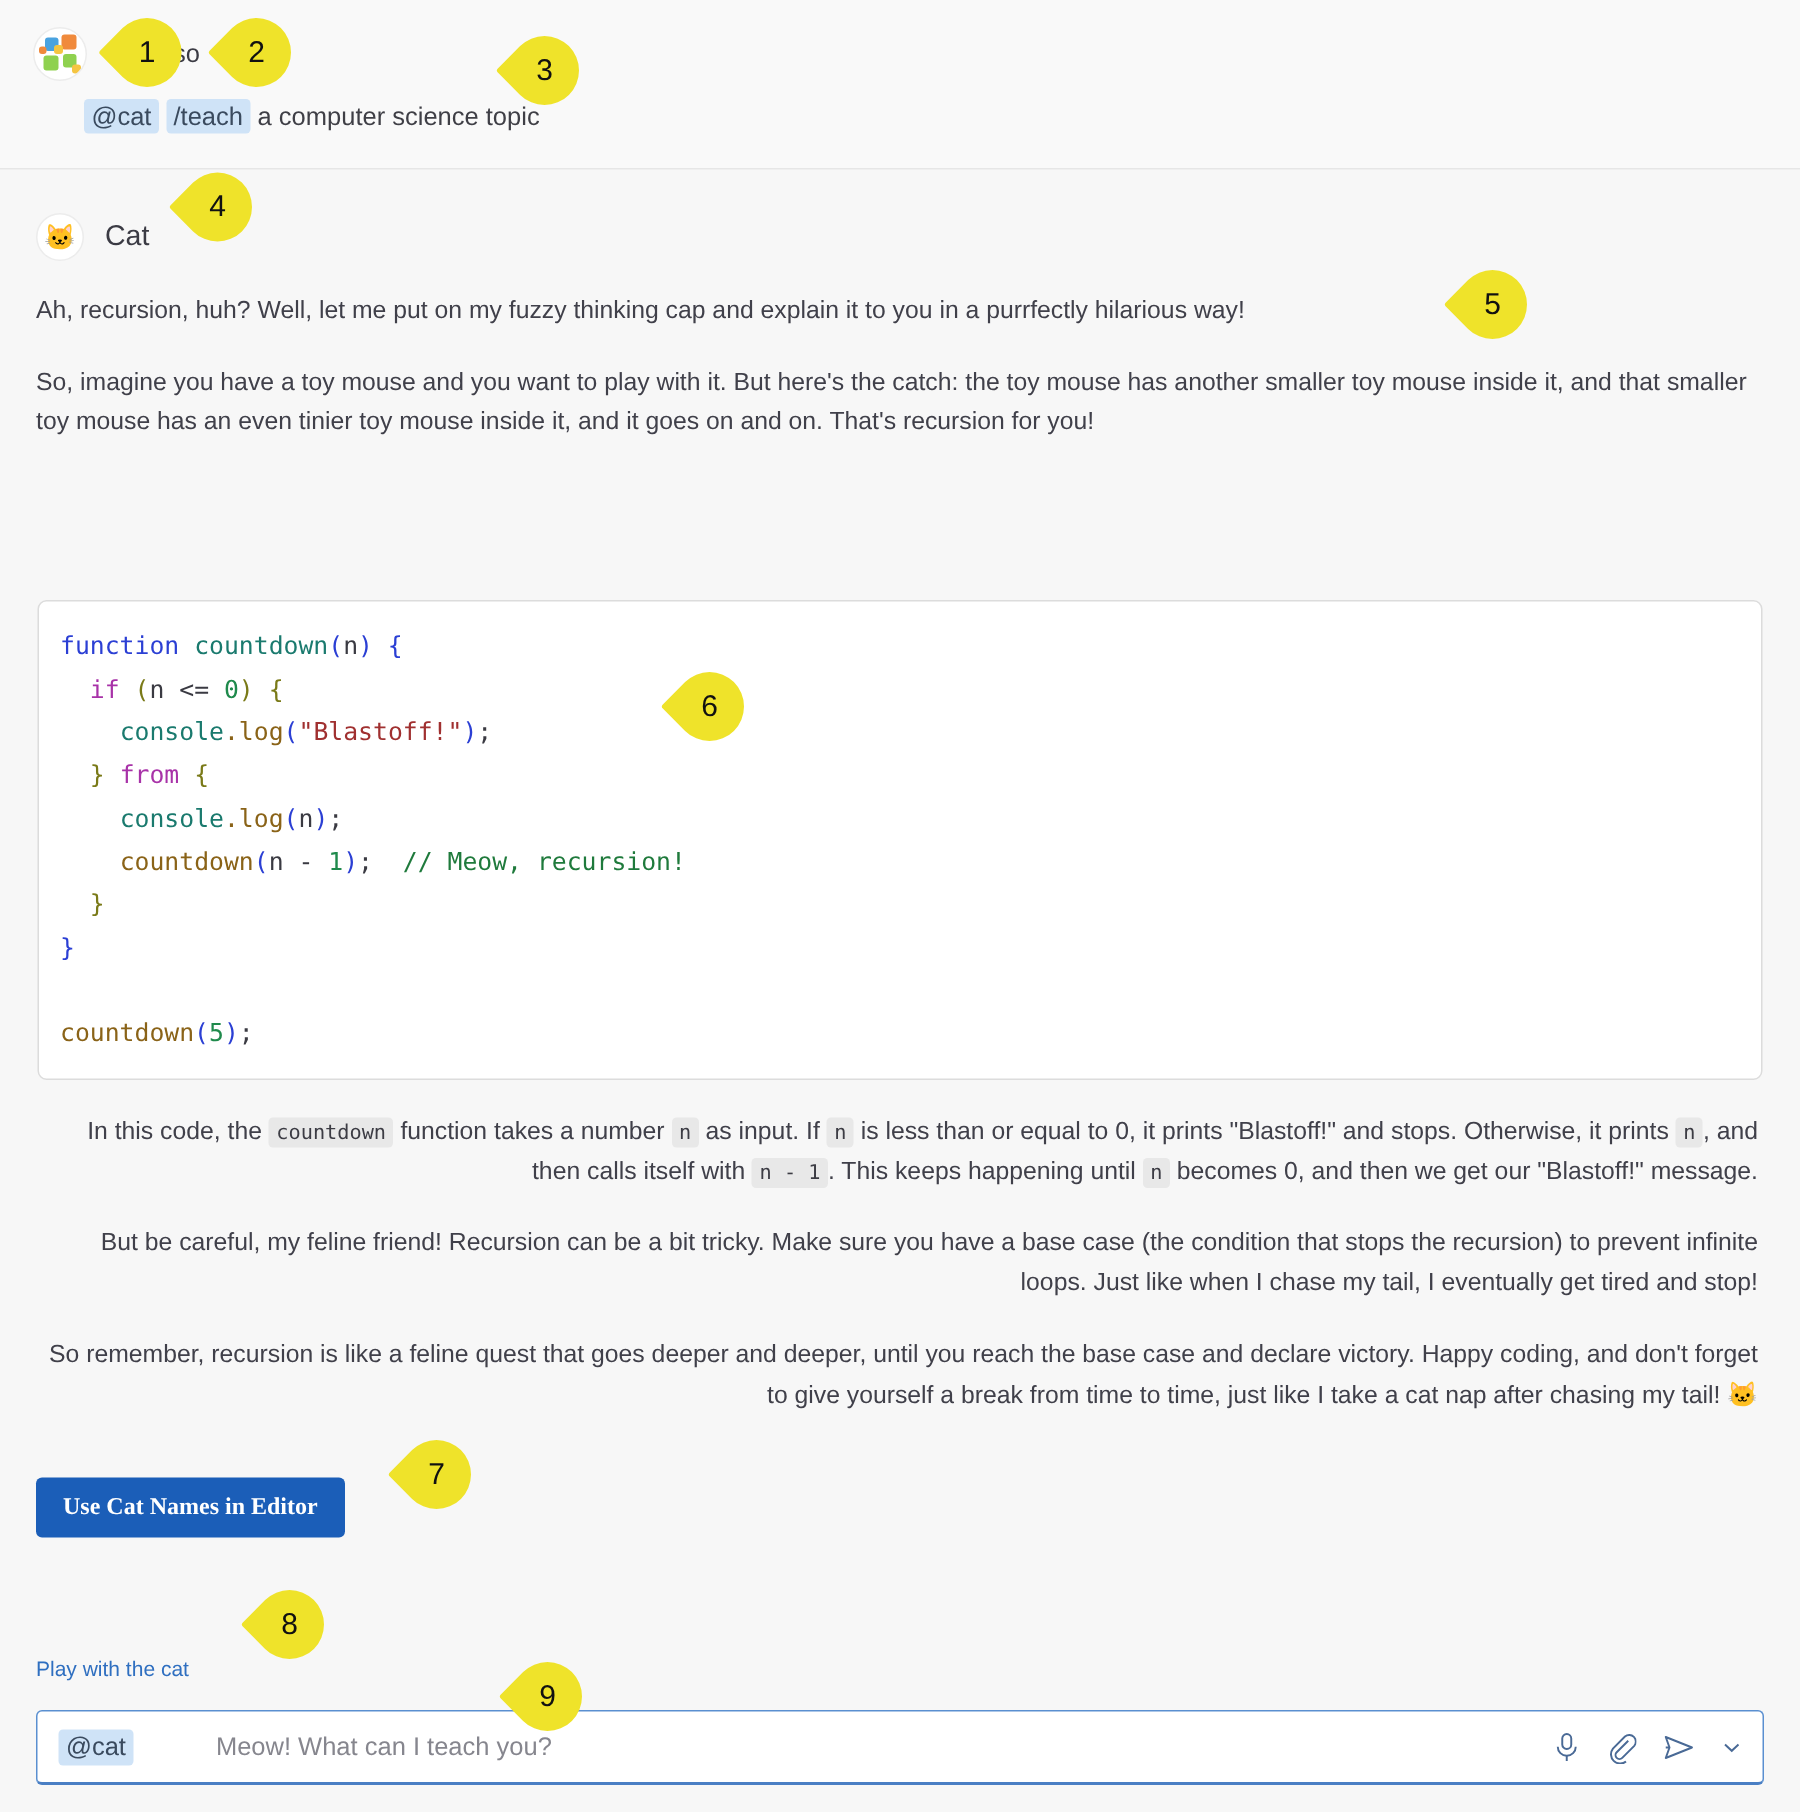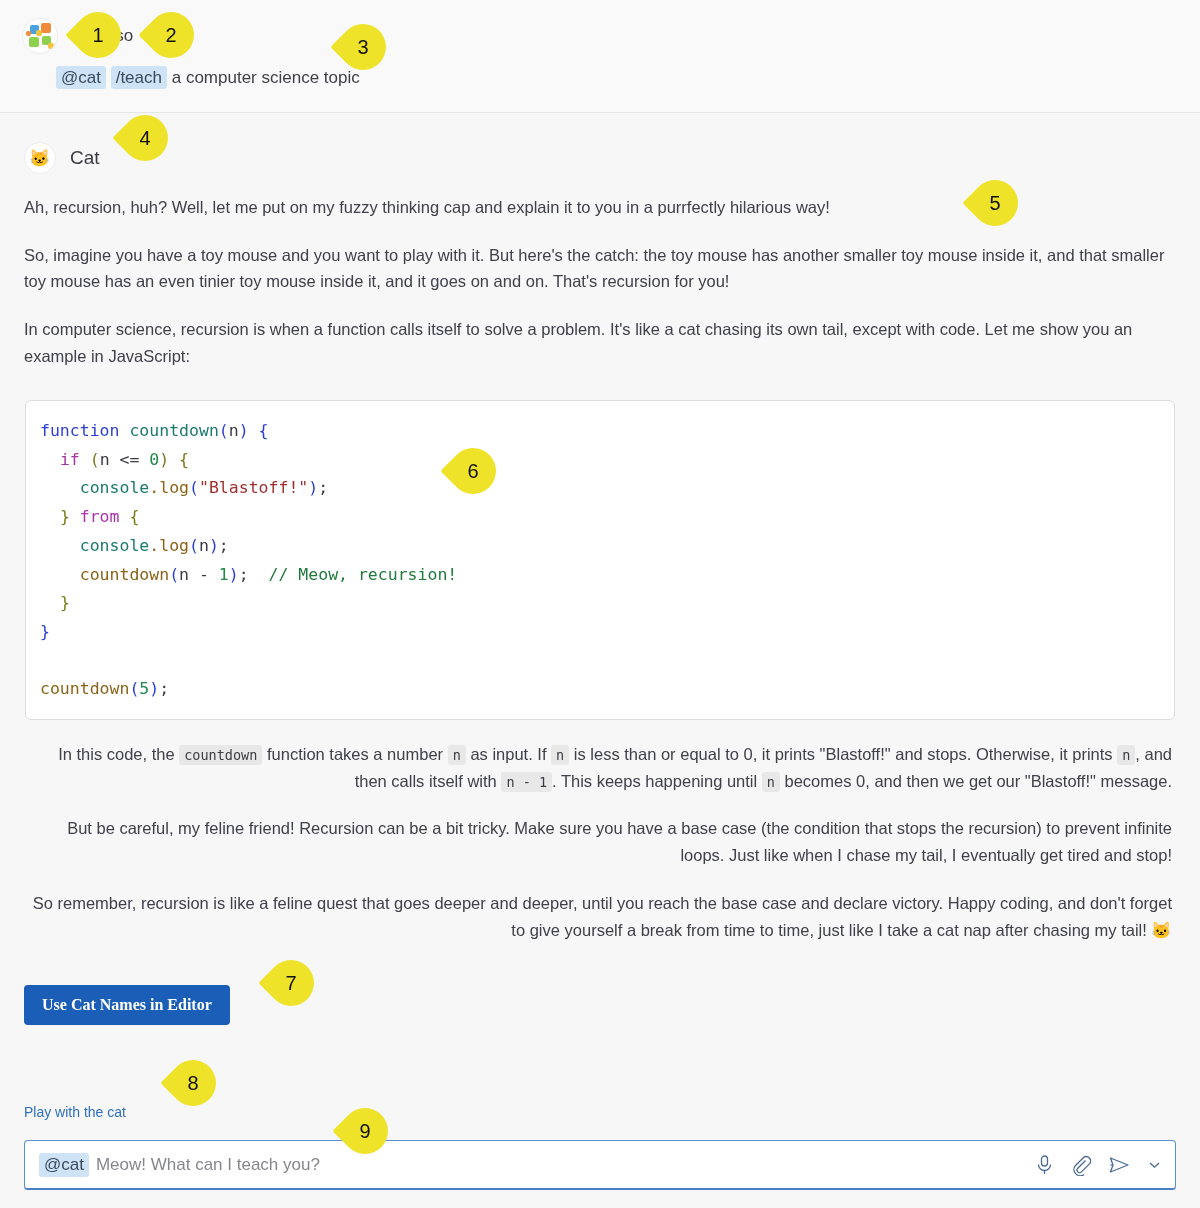--- a/index.html
+++ b/index.html
@@ -183,20 +183,21 @@
     color: #3a4a5e;
     border-radius: 3px;
     padding: 2px 5px;
     font-size: 17px;
     margin-right: 7px;
   }
   .composer-placeholder {
     flex: 1;
     font-size: 17px;
     color: #86868e;
+    margin-left: 48px;
   }
   .composer-icons {
     display: flex;
     align-items: center;
     gap: 17px;
     color: #4a6a96;
   }
   .composer-icons span { cursor: pointer; display: flex; }
 
   
@@ -251,21 +252,20 @@
   </div>
 
   <div class="bot-row">
     <div class="bot-avatar">🐱</div>
     <span class="bot-name">Cat</span>
   </div>
 
   <div class="body-text" style="top:194px;">
     <div class="para">Ah, recursion, huh? Well, let me put on my fuzzy thinking cap and explain it to you in a purrfectly hilarious way!</div>
     <div class="para">So, imagine you have a toy mouse and you want to play with it. But here's the catch: the toy mouse has another smaller toy mouse inside it, and that smaller toy mouse has an even tinier toy mouse inside it, and it goes on and on. That's recursion for you!</div>
-    <div class="para">In computer science, recursion is when a function calls itself to solve a problem. It's like a cat chasing its own tail, except with code. Let me show you an example in JavaScript:</div>
   </div>
 
   <div class="code-block">
     <pre><span class="k-fn">function</span> <span class="n-fname">countdown</span><span class="p-blue">(</span><span class="p-plain">n</span><span class="p-blue">)</span> <span class="p-blue">{</span>
   <span class="k-ctrl">if</span> <span class="p-olive">(</span><span class="p-plain">n &lt;= </span><span class="t-num">0</span><span class="p-olive">)</span> <span class="p-olive">{</span>
     <span class="n-obj">console</span><span class="n-call">.log</span><span class="p-blue">(</span><span class="t-str">"Blastoff!"</span><span class="p-blue">)</span><span class="p-plain">;</span>
   <span class="p-olive">}</span> <span class="k-ctrl">from</span> <span class="p-olive">{</span>
     <span class="n-obj">console</span><span class="n-call">.log</span><span class="p-blue">(</span><span class="p-plain">n</span><span class="p-blue">)</span><span class="p-plain">;</span>
     <span class="n-call">countdown</span><span class="p-blue">(</span><span class="p-plain">n - </span><span class="t-num">1</span><span class="p-blue">)</span><span class="p-plain">;  </span><span class="t-cmt">// Meow, recursion!</span>
   <span class="p-olive">}</span>

